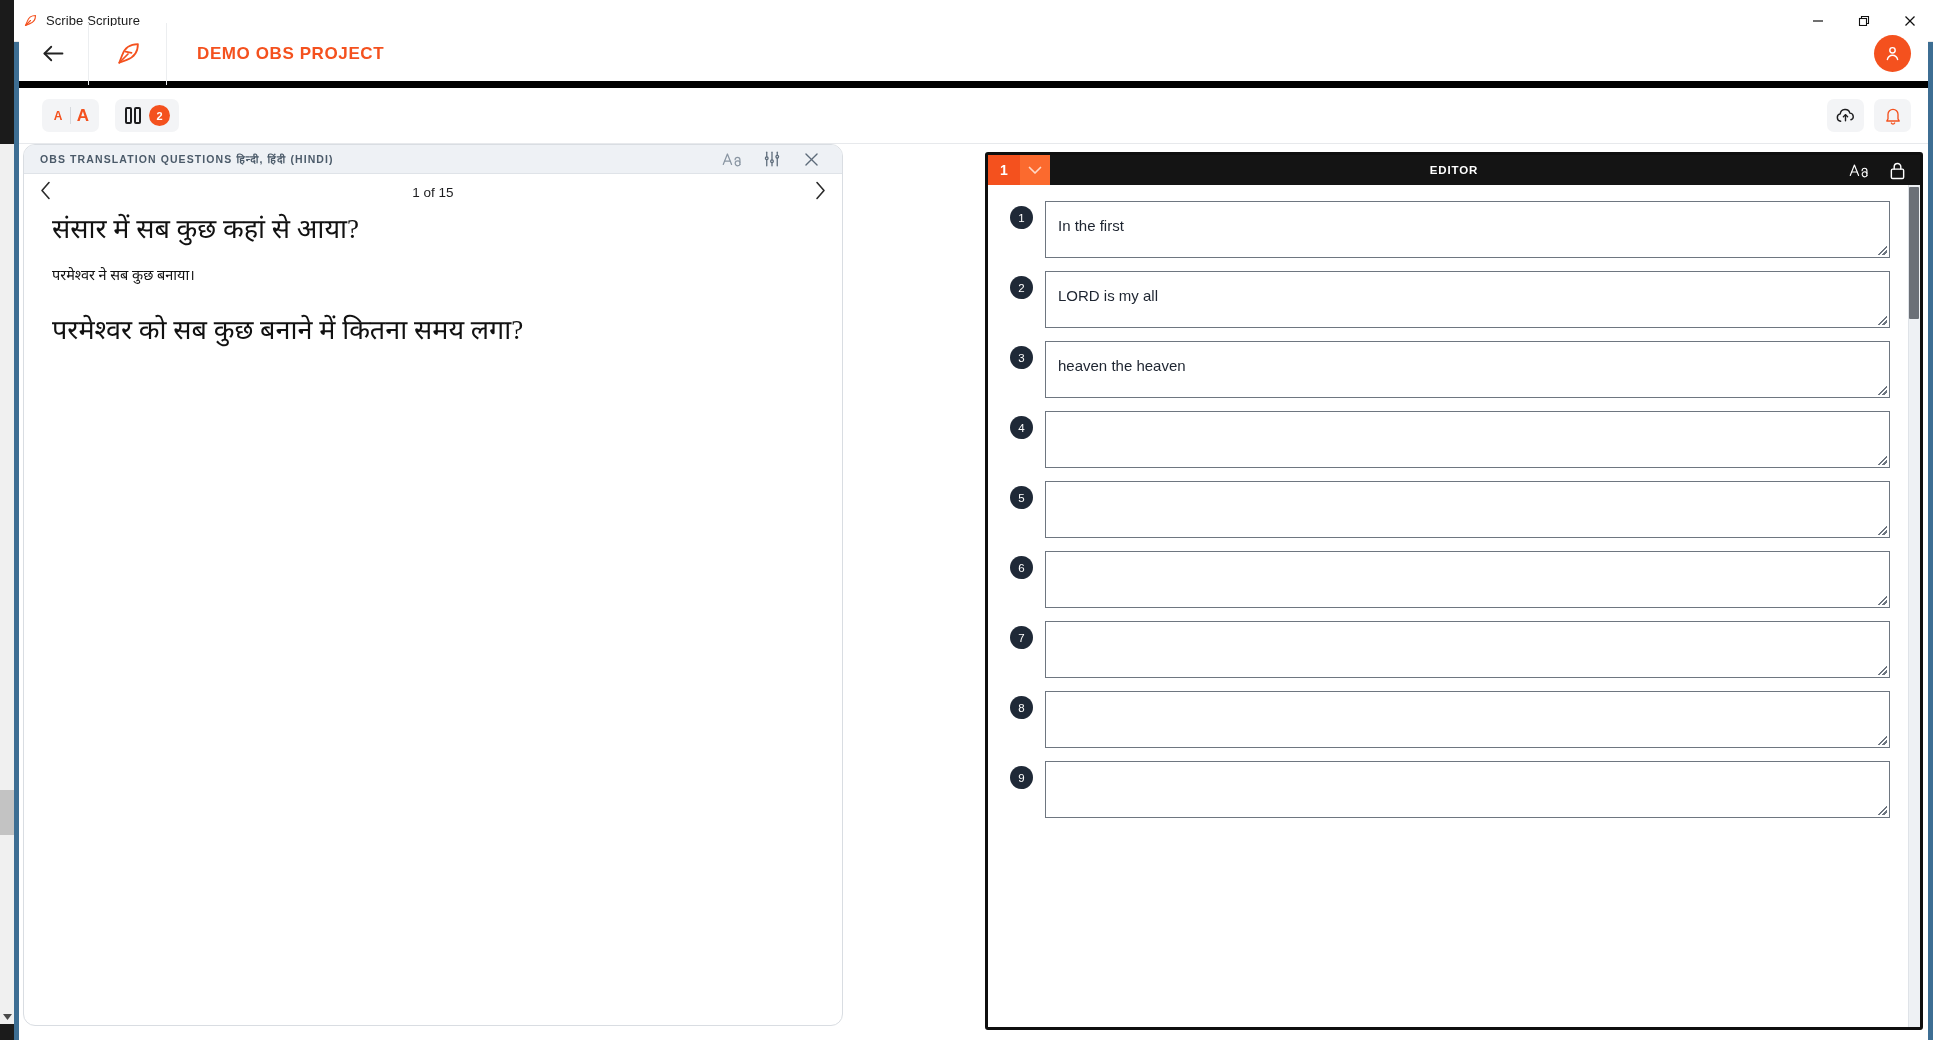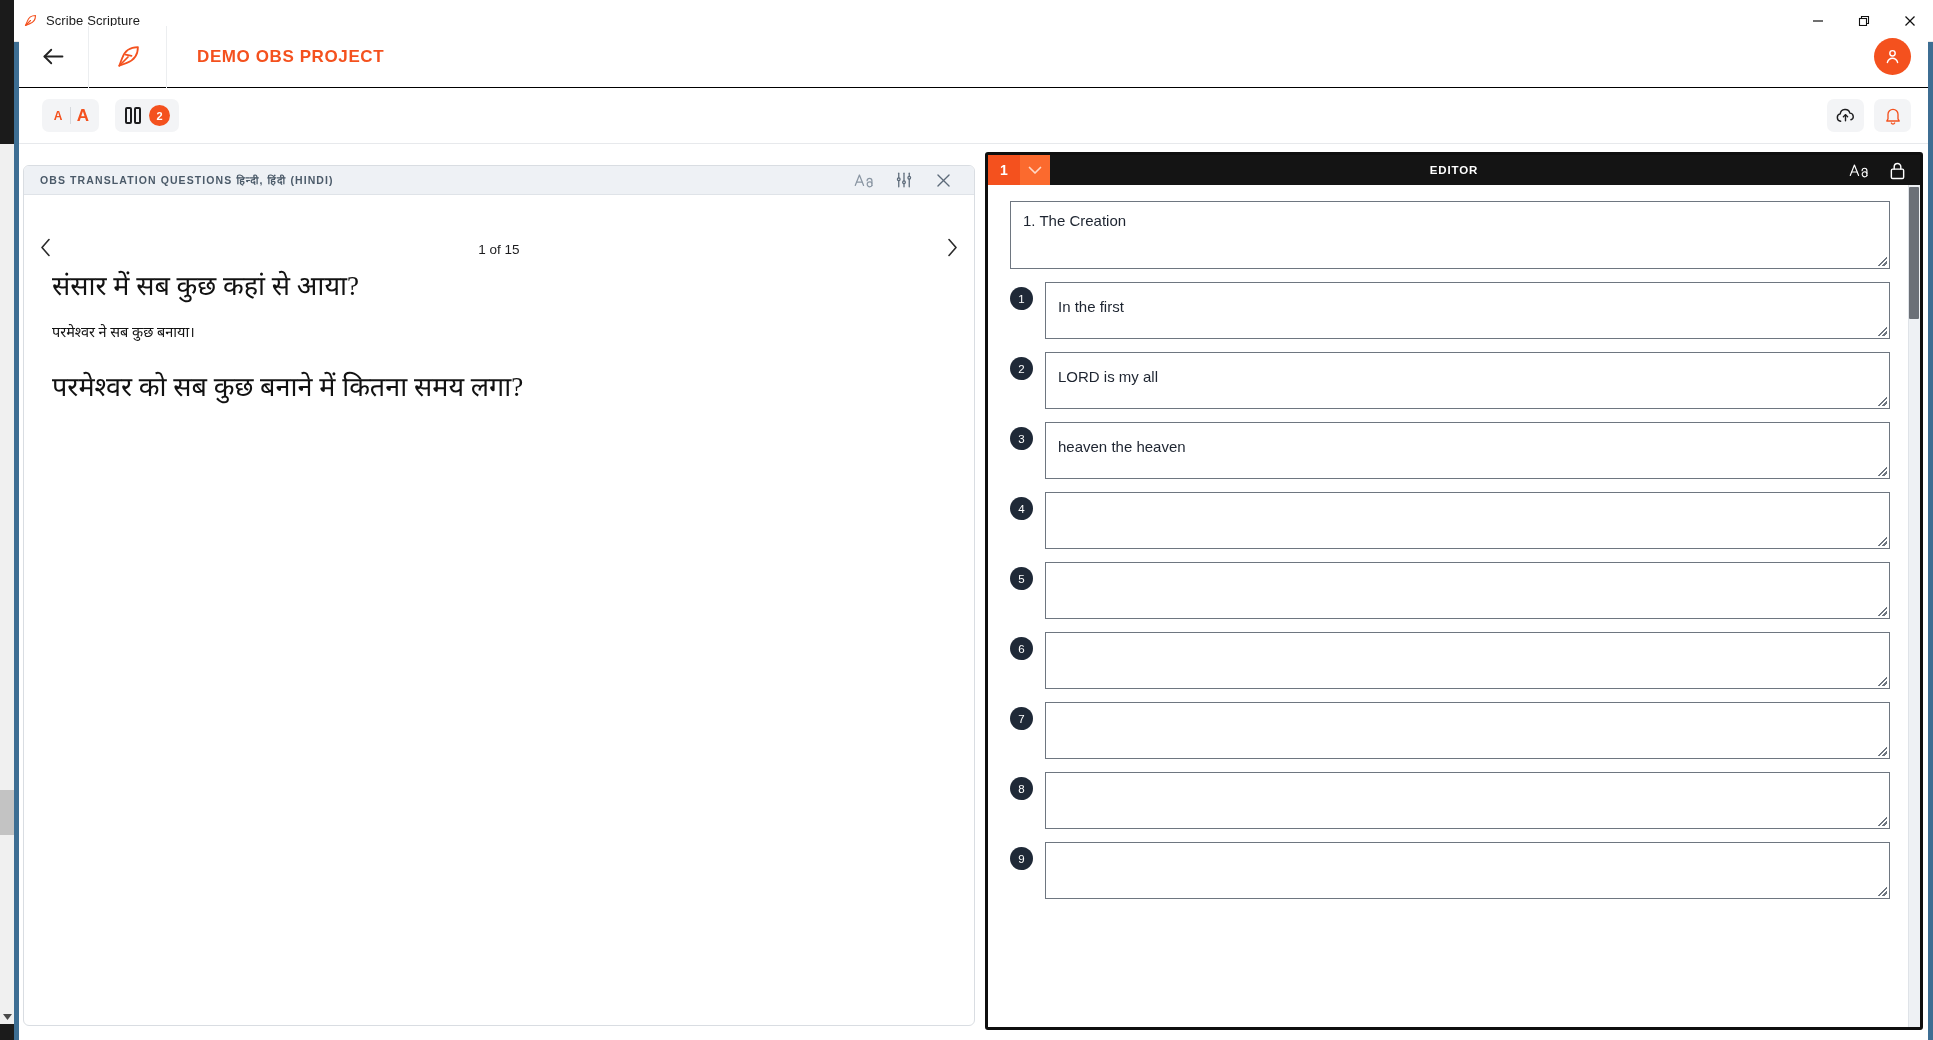--- a/index.html
+++ b/index.html
@@ -52,21 +52,21 @@
     width: 46px; height: 26px;
     display: flex; align-items: center; justify-content: center;
     color: #111;
   }
 
   
   .app-header {
     position: absolute; left: 19px; top: 26px; right: 5px; height: 62px;
     background: #ffffff;
     display: flex; align-items: center;
-    border-bottom: 1px solid #000000;
+    border-bottom: 7px solid #000000;
   }
   .hdr-cell {
     height: 62px; display: flex; align-items: center; justify-content: center;
     border-right: 1px solid #eceef0;
   }
   .hdr-back { width: 70px; }
   .hdr-logo { width: 78px; }
   .project-title {
     margin-left: 30px;
     color: #f4511e; font-weight: bold; font-size: 17px; letter-spacing: .6px;
@@ -134,41 +134,40 @@
     position: absolute; left: 0; bottom: 16px; width: 14px; height: 14px;
     display: flex; align-items: center; justify-content: center;
   }
   .left-bottom-dark {
     position: absolute; left: 0; bottom: 0; width: 14px; height: 16px;
     background: #1b1b1b;
   }
 
   
   .res-panel {
-    position: absolute; left: 4px; top: 21px; width: 952px; bottom: 14px;
+    position: absolute; left: 4px; top: 0; width: 820px; bottom: 14px;
     background: #ffffff;
     border: 1px solid #d9dde2;
-    border-radius: 6px;
+    border-radius: 12px;
     overflow: hidden;
   }
   .res-header {
     height: 29px; background: #eef1f5;
     display: flex; align-items: center;
     border-bottom: 1px solid #dfe3e8;
   }
   .res-title {
     margin-left: 16px;
     font-size: 10.5px; font-weight: bold; color: #4b5a69; letter-spacing: 1.1px;
   }
   .res-header-icons { margin-left: auto; display: flex; align-items: center; gap: 21px; margin-right: 21px; }
   .res-ic { color: #8a96a3; display: flex; align-items: center; }
   .res-nav {
     height: 36px; display: flex; align-items: center; position: relative;
     padding: 0 16px;
-    margin-top: 36px;
   }
   .nav-chev { color: #2b2b2b; font-size: 19px; line-height: 1; }
   .nav-counter {
     position: absolute; left: 0; right: 0; text-align: center;
     font-size: 13.5px; color: #1d1d1f;
   }
   .res-body { padding: 0 28px; }
   .q-text {
     font-family: "Liberation Serif", "DejaVu Sans", serif;
     font-size: 27px; color: #111; line-height: 1.45; margin-bottom: 16px;
@@ -446,24 +445,20 @@
           <span class="ed-ic">
             <svg width="17" height="19" viewBox="0 0 18 20" fill="none" stroke="#ffffff" stroke-width="1.5" stroke-linecap="round" stroke-linejoin="round">
               <rect x="2.5" y="8.5" width="13" height="10" rx="1.4"></rect>
               <path d="M5.5 8.5V6a3.5 3.5 0 0 1 7 0v2.5"></path>
             </svg>
           </span>
         </div>
       </div>
 
       <div class="ed-body">
-        <div class="title-box">
-          <span>1. The Creation</span>
-          <span class="grip"></span>
-        </div>
 
         <div class="verse-row">
           <span class="verse-num">1</span>
           <div class="verse-box">
             <span>In the first</span>
             <span class="grip"></span>
           </div>
         </div>
 
         <div class="verse-row">

